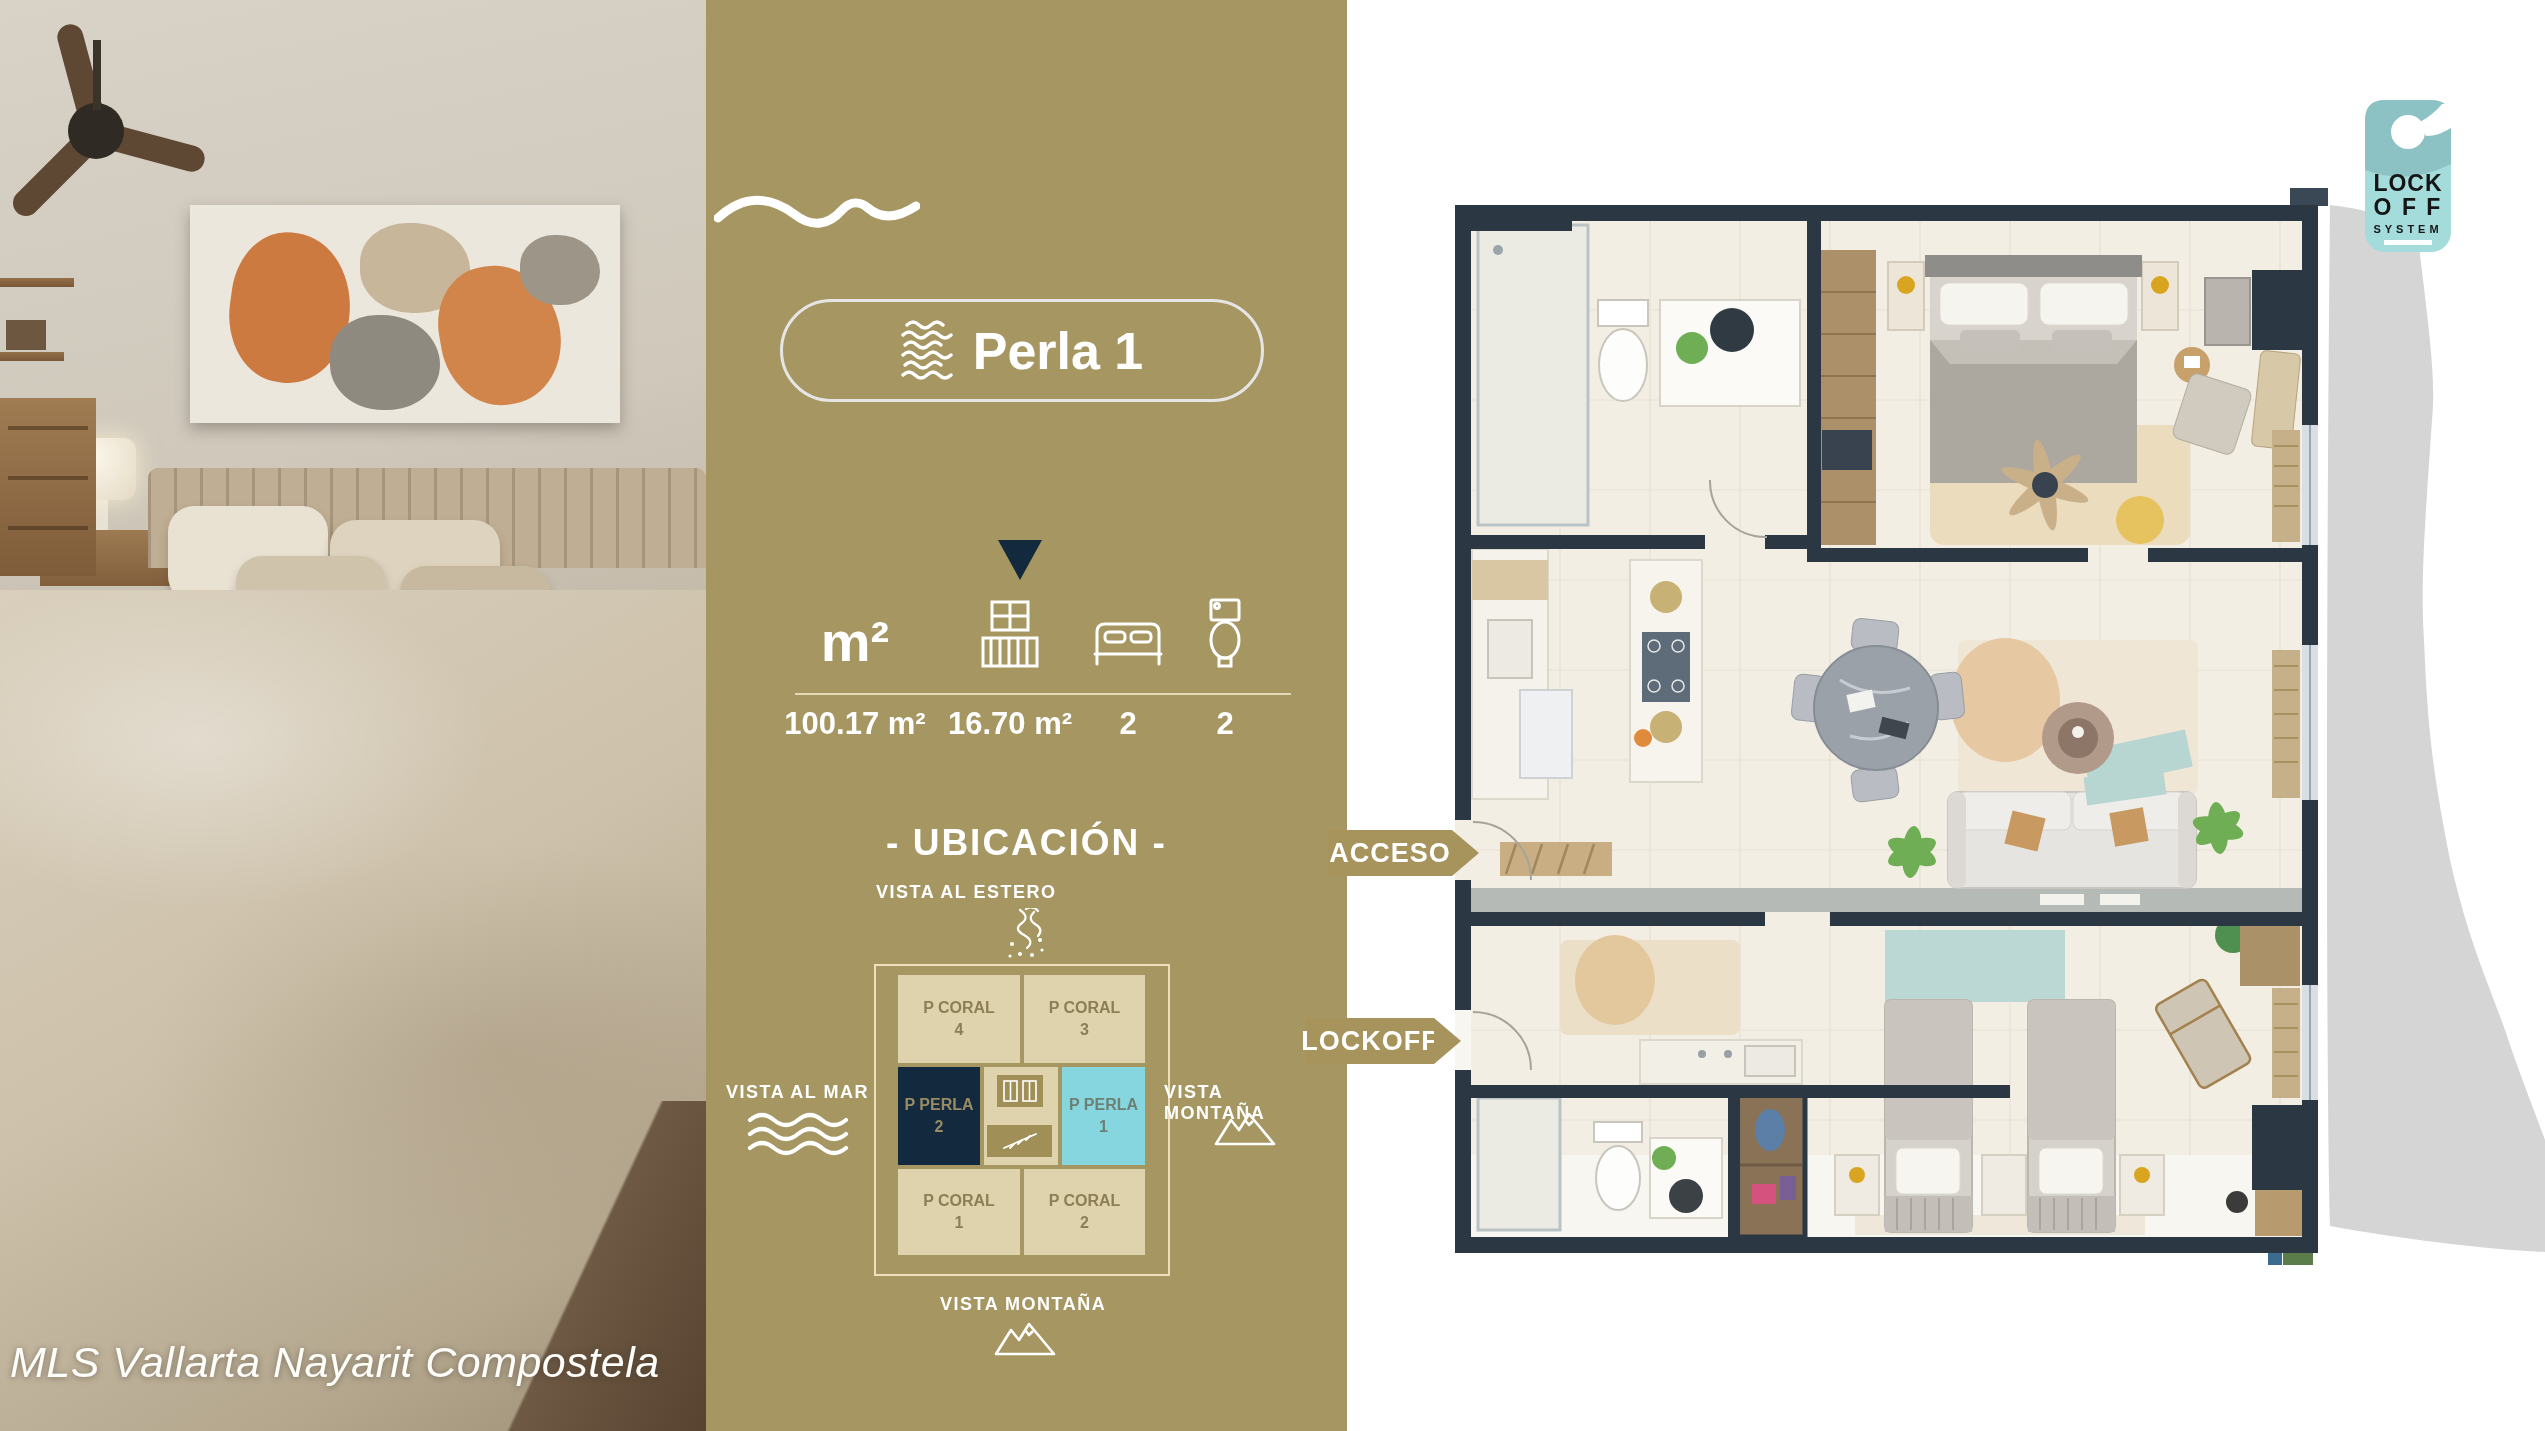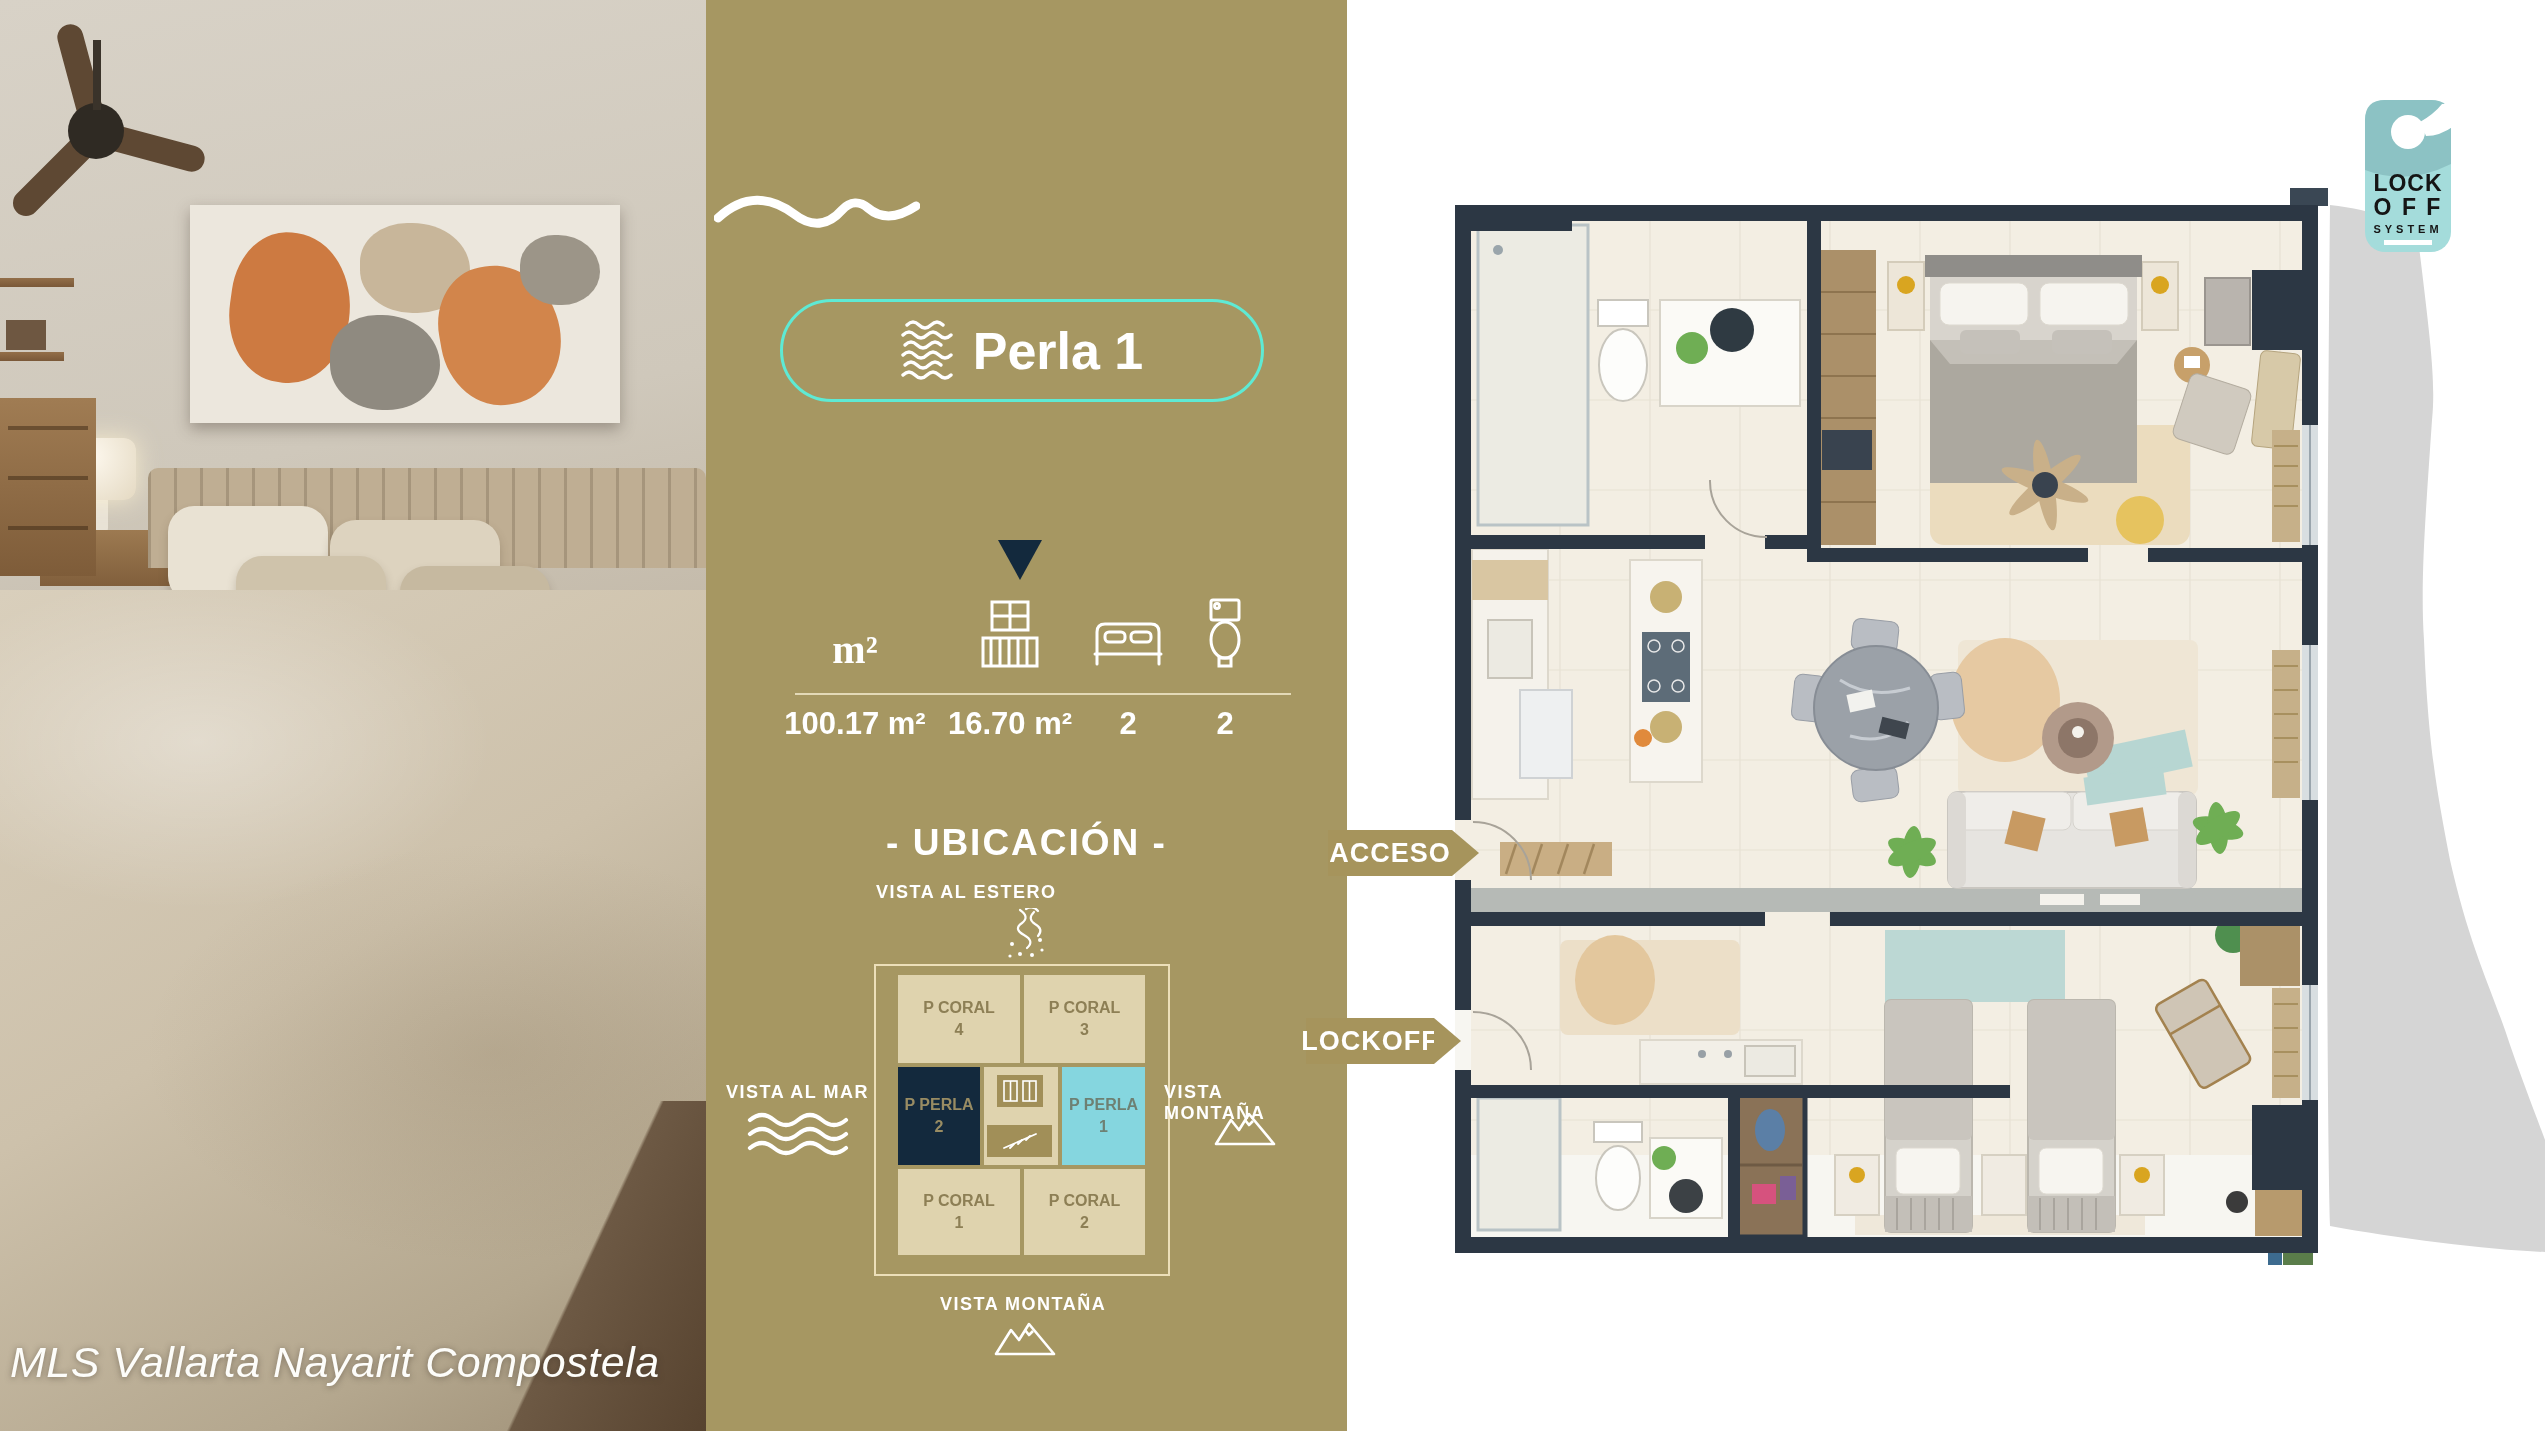--- a/index.html
+++ b/index.html
@@ -28,33 +28,33 @@
   .fanblade{position:absolute;width:120px;height:26px;background:#5e4833;border-radius:13px;transform-origin:8px 13px;}
   #watermark{left:10px;top:1338px;width:680px;color:#fdfdfa;font-size:43px;letter-spacing:.5px;
      text-shadow:0 1px 6px rgba(60,50,40,.5);}
 
   
   #hero-title{left:266px;top:98px;width:900px;color:#fffdf8;font-size:88px;font-weight:bold;
      letter-spacing:-2px;text-shadow:0 2px 8px rgba(90,75,50,.25);}
 
   
   #panel{left:706px;top:0;width:641px;height:1431px;background:#a69762;}
-  #unit-badge{left:74px;top:299px;width:478px;height:97px;border:3px solid #5eead4;border-radius:60px;
+  #unit-badge{left:74px;top:299px;width:478px;height:97px;border:3px solid #e5e5e5;border-radius:60px;
      display:flex;align-items:center;justify-content:center;gap:20px;}
   #unit-badge .lbl{color:#ffffff;font-size:52px;font-weight:bold;}
   #level{left:0;top:411px;width:641px;text-align:center;color:#ffffff;font-size:35px;font-weight:bold;}
   #area-badge{left:187px;top:472px;width:254px;height:70px;background:#13293d;border-radius:26px;
      display:flex;align-items:center;justify-content:center;color:#fff;font-size:41px;font-weight:bold;}
   #area-tail{left:292px;top:540px;width:0;height:0;border-left:22px solid transparent;
      border-right:22px solid transparent;border-top:40px solid #13293d;}
   .statcol{position:absolute;width:160px;text-align:center;color:#ffffff;}
   .statcol .icon{height:78px;display:flex;align-items:flex-end;justify-content:center;}
   .stat-sep{left:89px;top:693px;width:496px;height:2px;background:rgba(243,234,205,.8);}
   .statval{position:absolute;top:706px;width:170px;text-align:center;color:#fff;font-size:31px;font-weight:bold;}
-  .m2head{font-size:40px;font-weight:bold;line-height:1;font-family:Liberation Serif, serif;}
+  .m2head{font-size:56px;font-weight:bold;line-height:1;}
 
   #ubi-title{left:0;top:822px;width:641px;text-align:center;color:#fff;font-size:37px;
      font-weight:bold;letter-spacing:2px;}
   .viewlbl{position:absolute;color:#fff;font-size:18px;font-weight:bold;letter-spacing:1.5px;text-align:left;}
 
   
   #diagram-outline{left:168px;top:964px;width:292px;height:308px;border:2px solid #ecdfb9;}
   #diagram-grid{left:192px;top:975px;width:247px;height:334px;}
   .cell{position:absolute;background:#dfd3ae;color:#8d7f55;font-size:16px;font-weight:bold;
      display:flex;flex-direction:column;align-items:center;justify-content:center;line-height:1.35;text-align:center;}

